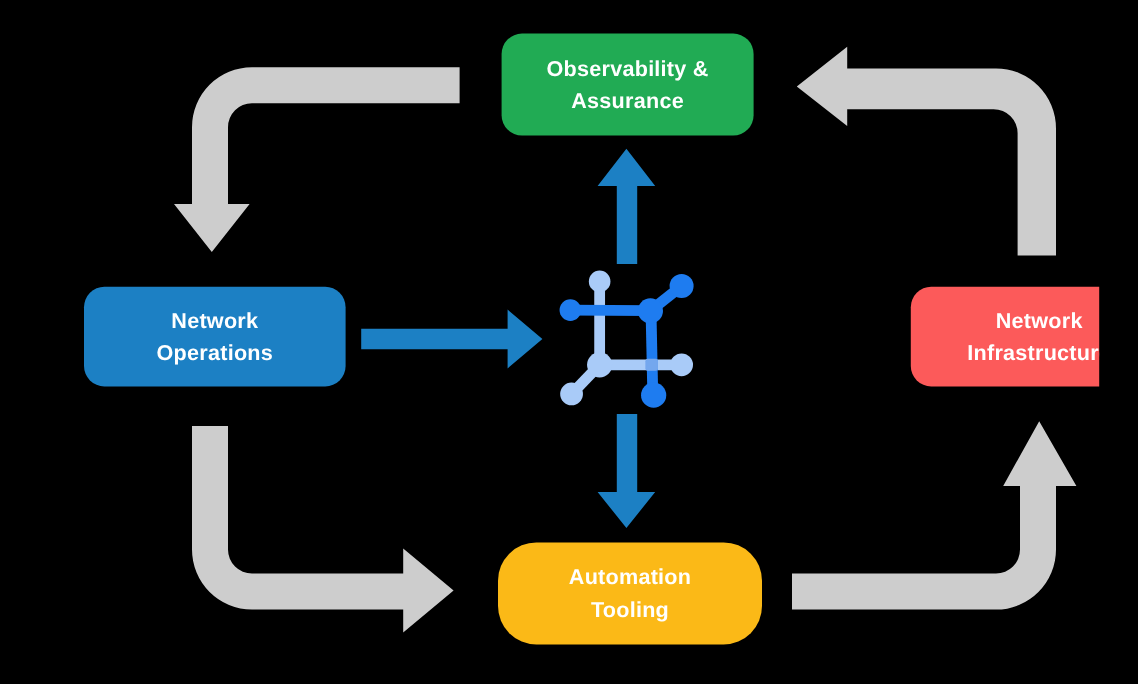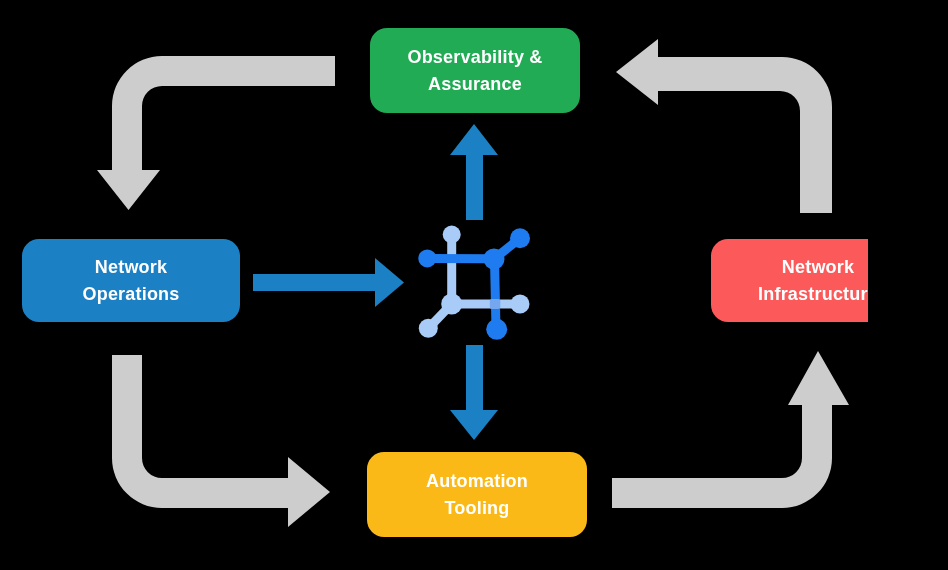--- a/index.html
+++ b/index.html
@@ -6,34 +6,35 @@
     --background:#000000; --text:#ffffff;
     --green:#21AB54; --blue:#1C80C4; --red:#FC5A5A; --yellow:#FBB917;
     --arrow-gray:#CDCDCD; --arrow-blue:#1C80C4;
     --icon-dark:#1E7CF0; --icon-light:#A9CBF8; --icon-mid:#74A7EE;
   }
   html,body { margin:0; padding:0; background:var(--background); }
   .canvas {
     position:relative; width:868px; height:570px; overflow:hidden;
     background:var(--background);
     font-family:"Liberation Sans", sans-serif;
+    margin-left:48px;
   }
   .arrow-layer { position:absolute; left:0; top:0; width:948px; height:570px; }
   .node {
     position:absolute; display:flex; align-items:center; justify-content:center;
     border-radius:17px; color:var(--text); text-align:center;
   }
   .node-label {
     white-space:pre-line; font-size:18px; font-weight:bold;
     letter-spacing:.2px; line-height:1.45;
   }
   .node-observability { left:370px; top:28px;  width:210px; height:85px; background:var(--green); }
   .node-operations    { left:22px;  top:239px; width:218px; height:83px; background:var(--blue); }
   .node-infrastructure{ left:711px; top:239px; width:214px; height:83px; background:var(--red); }
-  .node-automation    { left:367px; top:452px; width:220px; height:85px; background:var(--yellow); }
+  .node-automation    { left:367px; top:452px; width:220px; height:85px; background:var(--yellow);border-radius:32px; }
 </style>
 </head>
 <body>
 
 <div class="canvas">
 
   <svg class="arrow-layer" viewBox="0 0 948 570">
 
     <path fill="var(--arrow-gray)" d="M335,56 L162,56 A50,50 0 0 0 112,106 L112,170 L97,170 L128.5,210 L160,170 L142,170 L142,106 A20,20 0 0 1 162,86 L335,86 Z"></path>
     <path fill="var(--arrow-gray)" d="M112,355 L112,458 A50,50 0 0 0 162,508 L288,508 L288,527 L330,492 L288,457 L288,478 L162,478 A20,20 0 0 1 142,458 L142,355 Z"></path>

